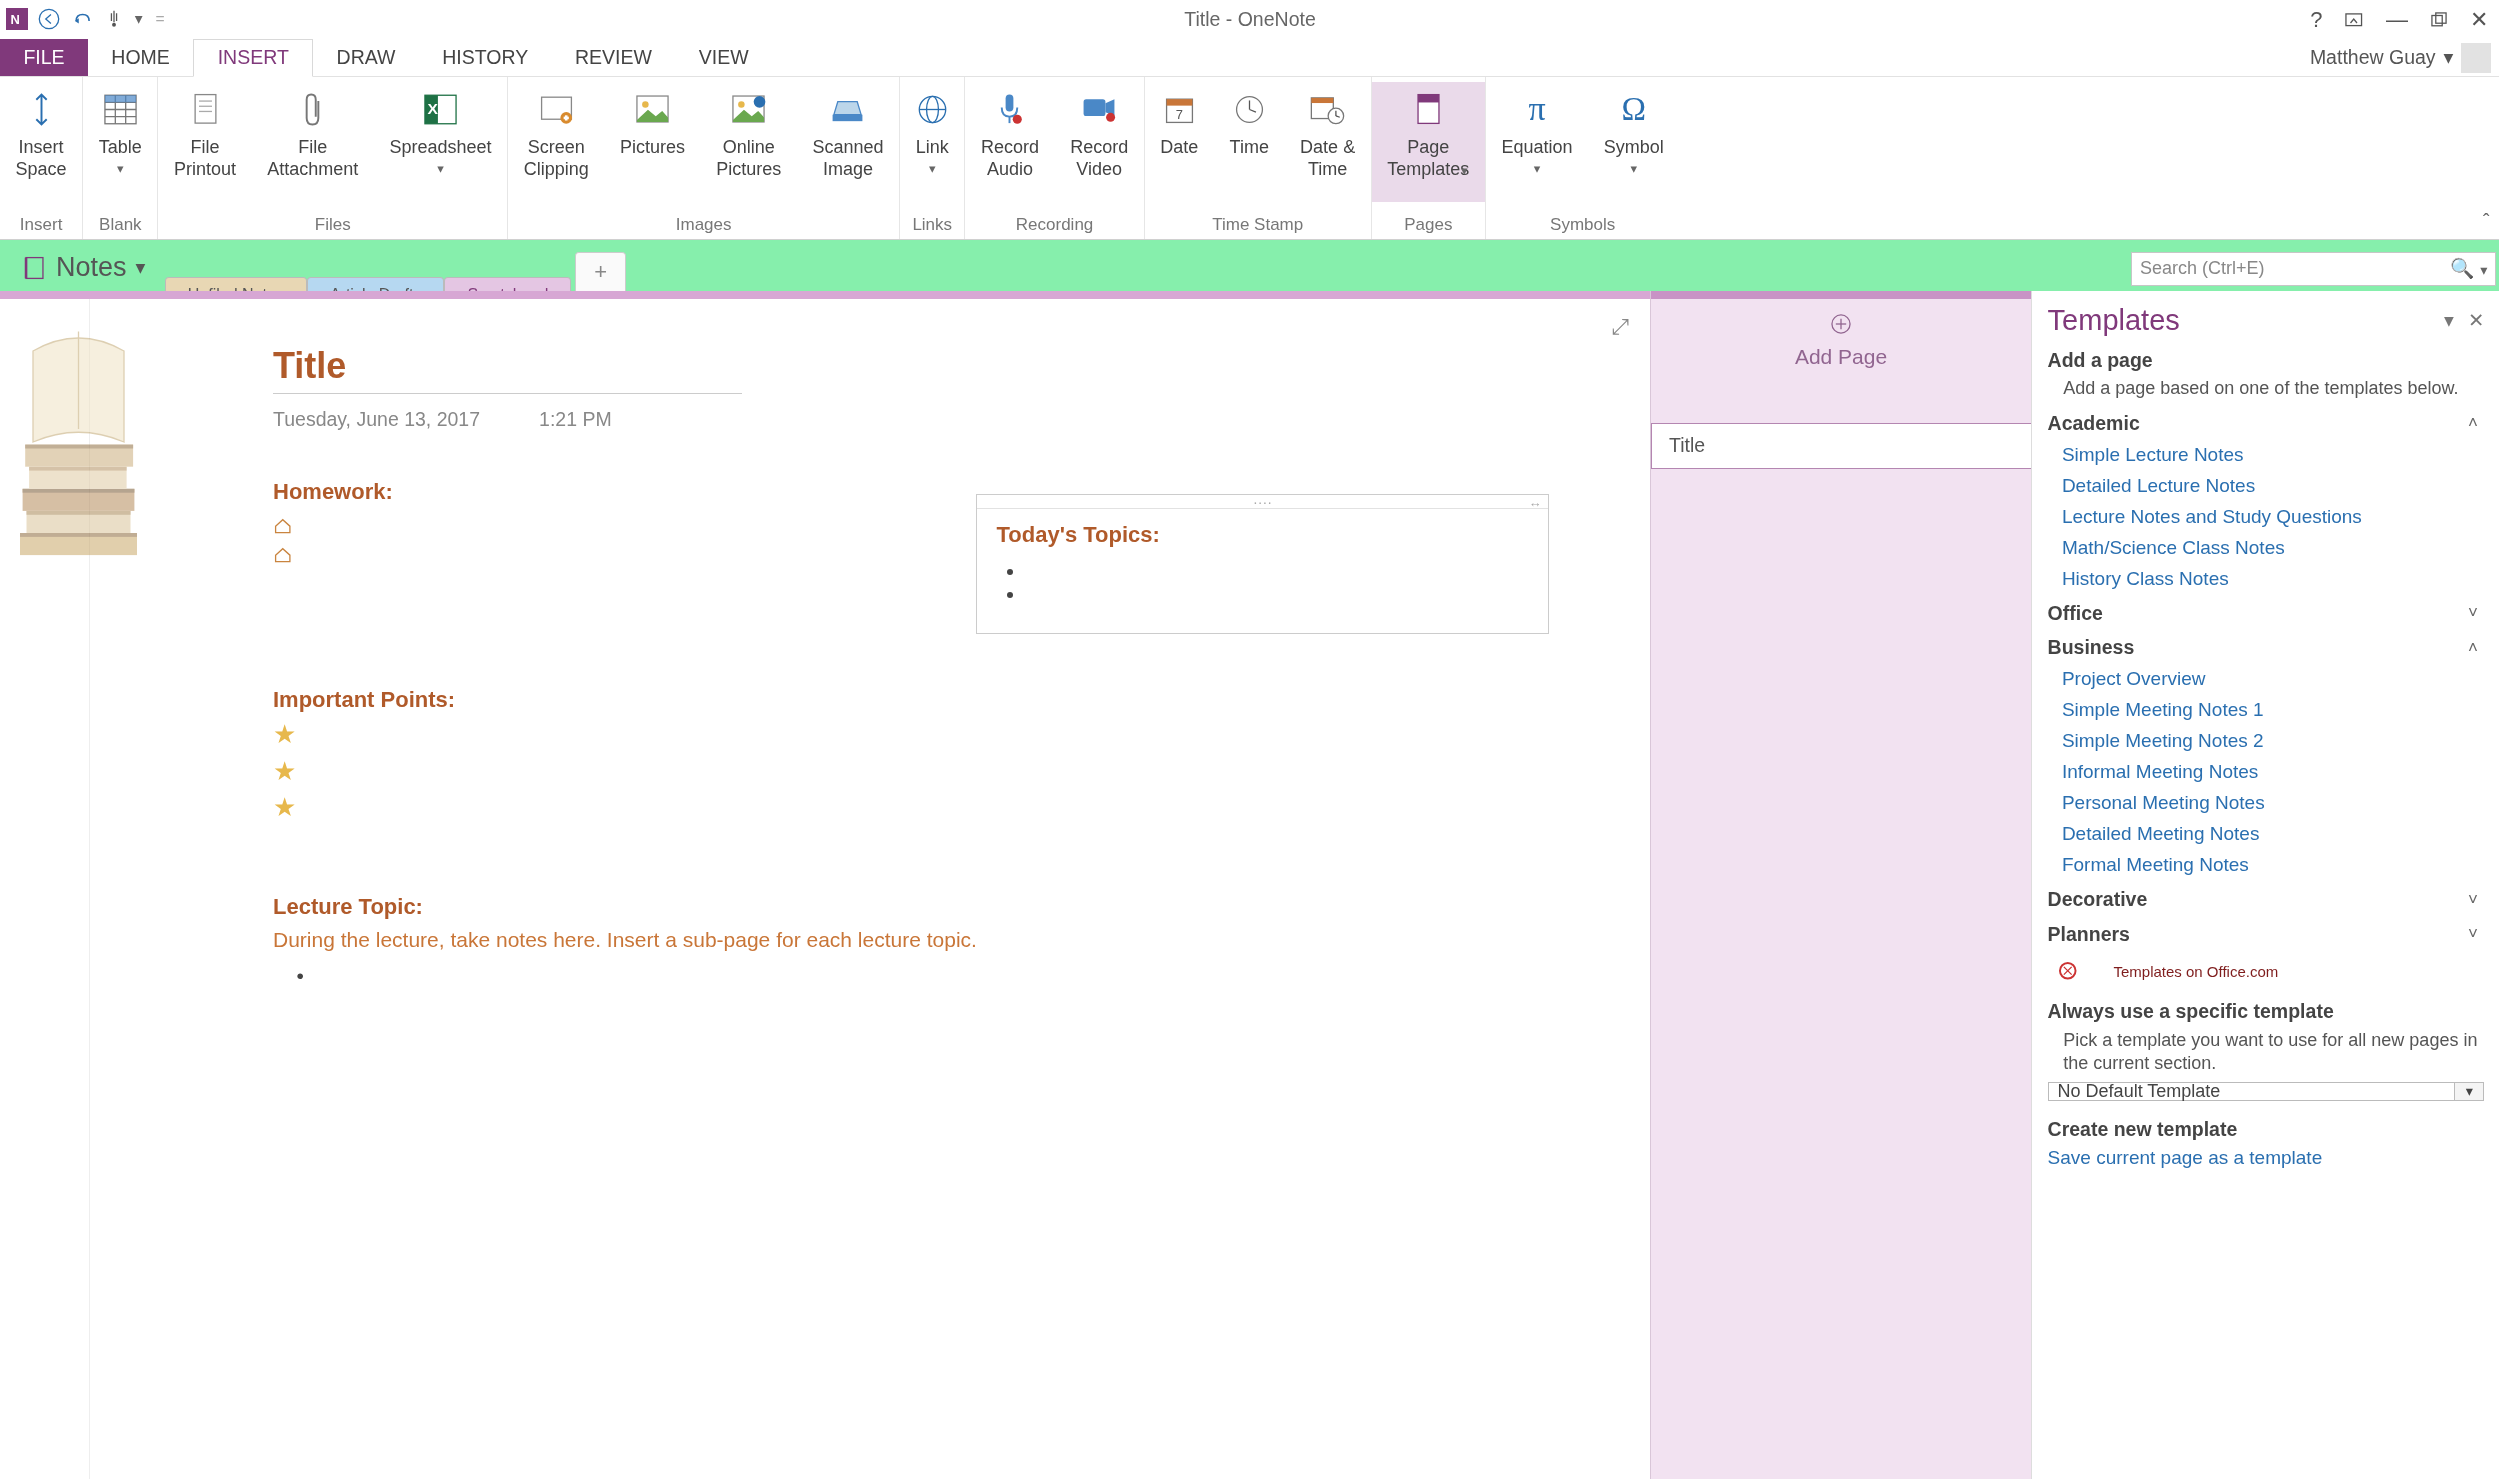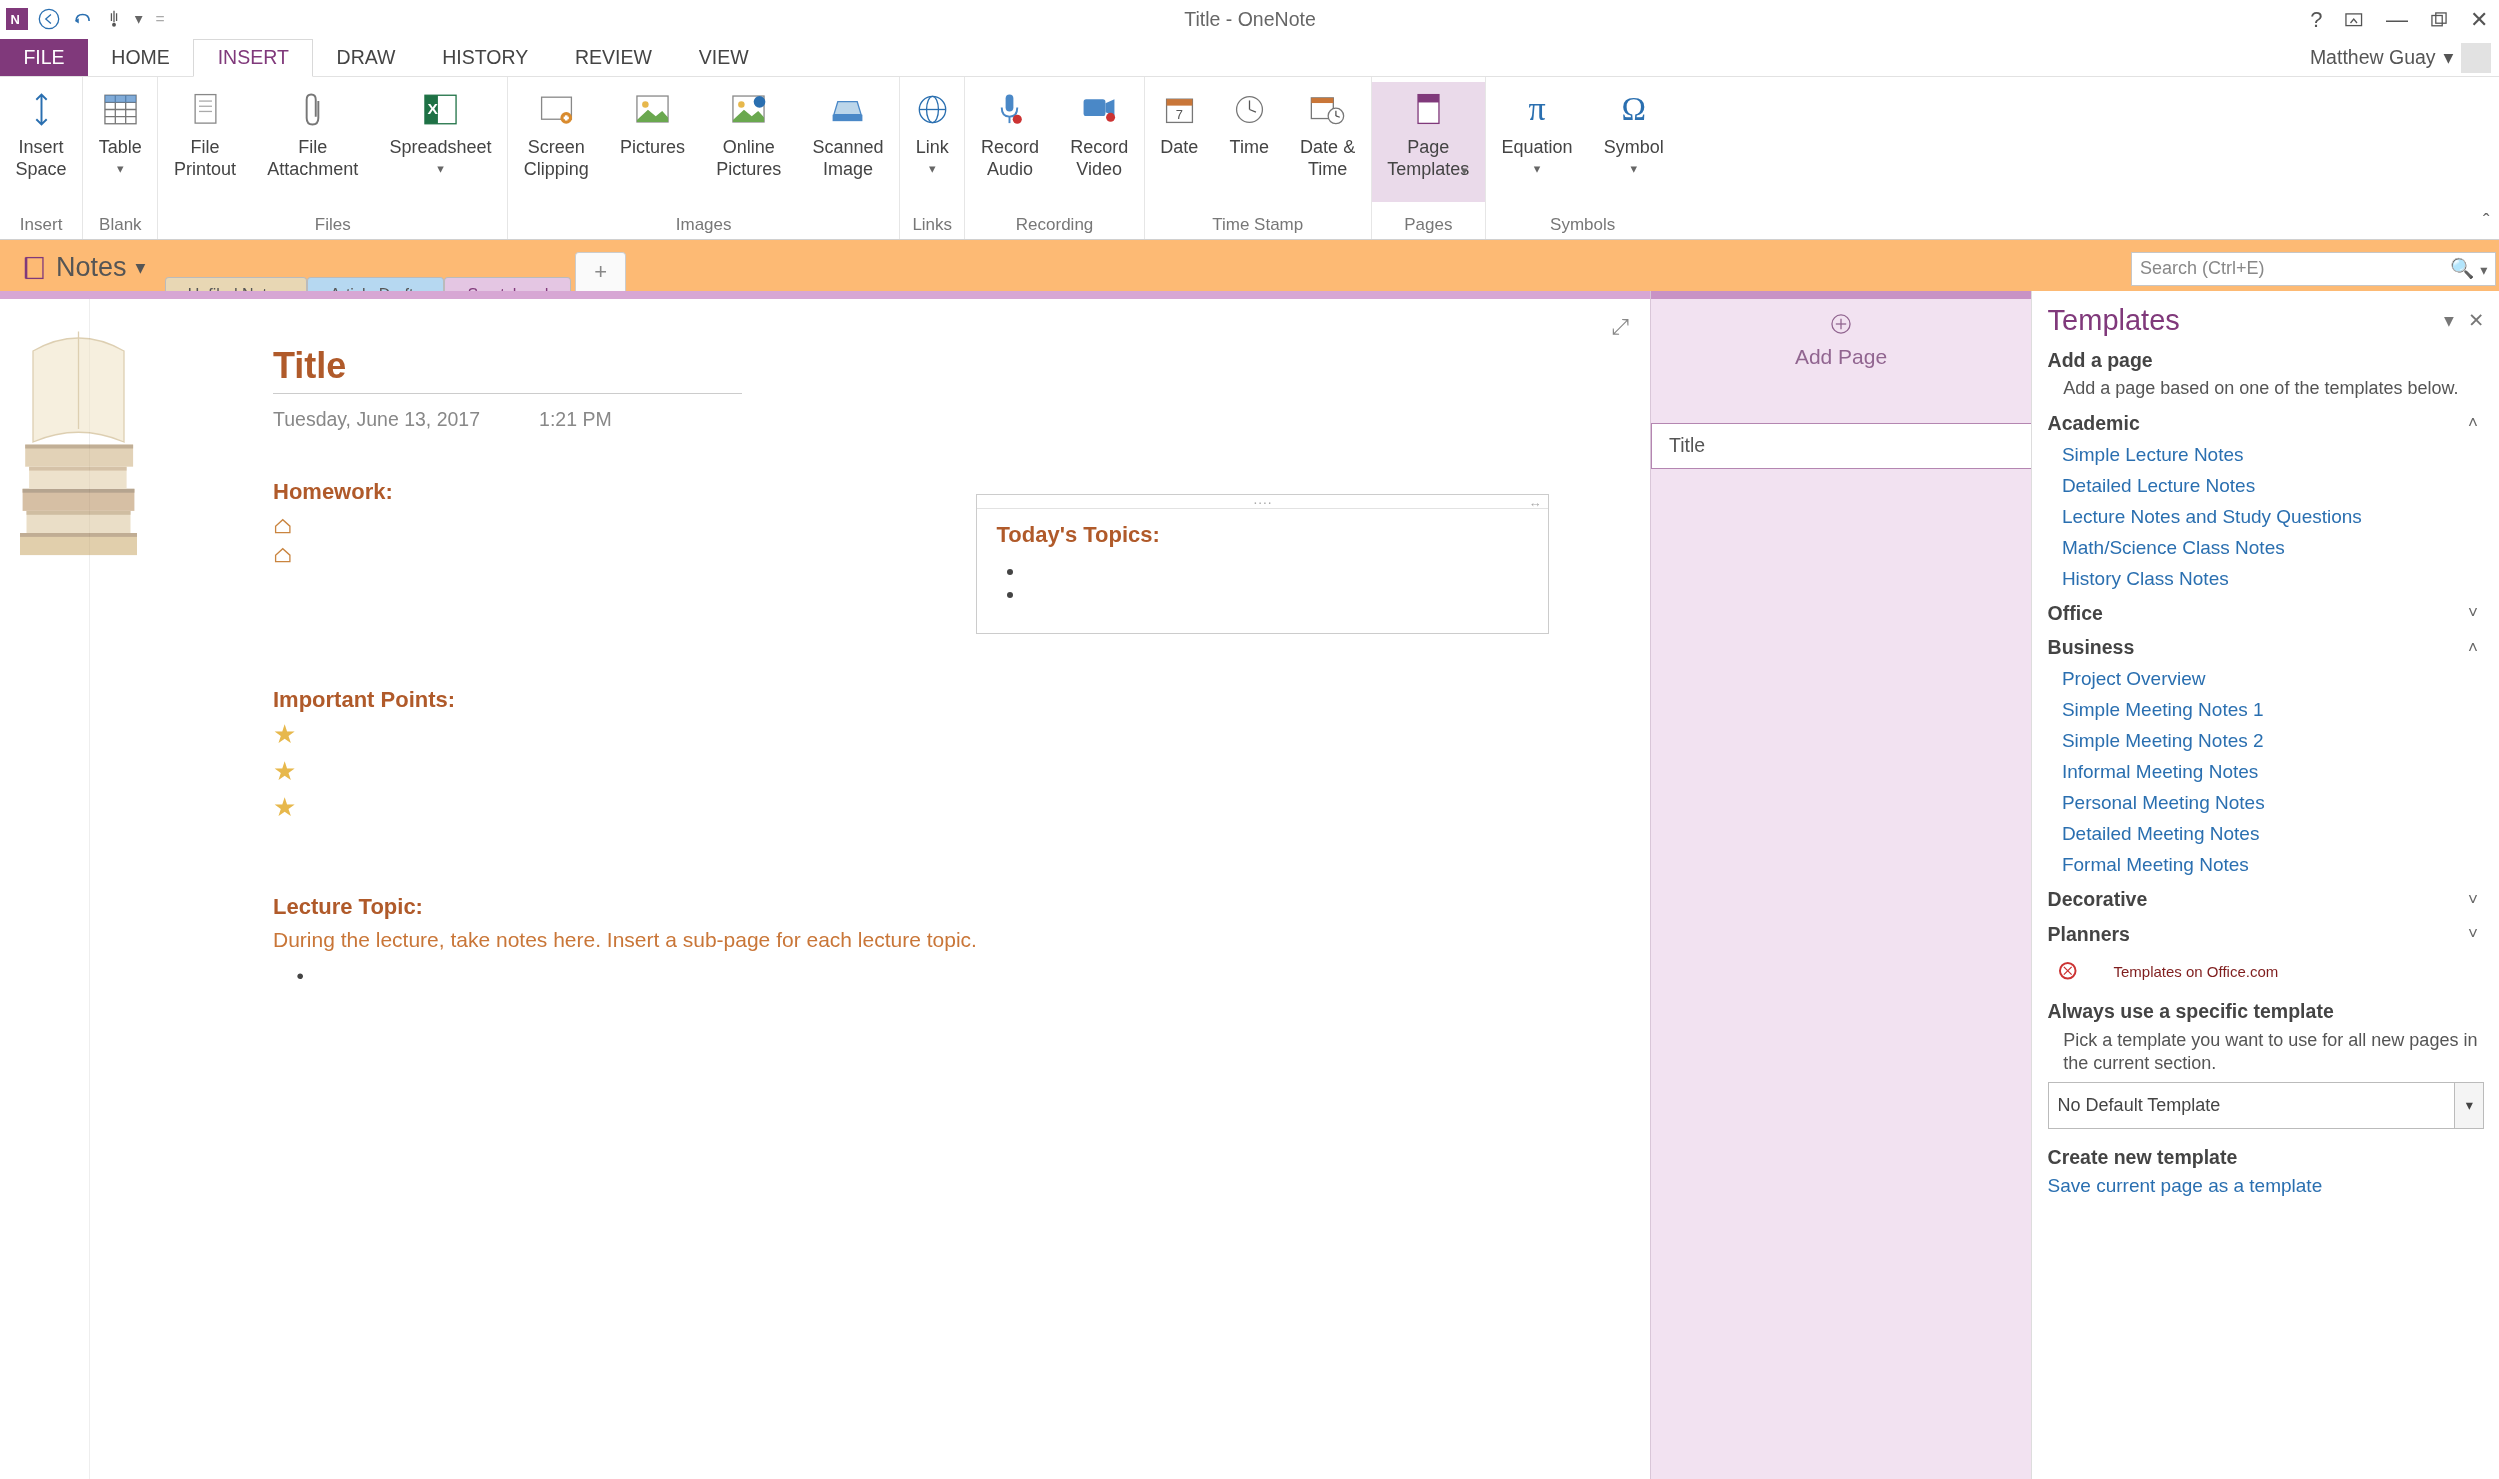--- a/index.html
+++ b/index.html
@@ -25,21 +25,21 @@
 .ribbon-body { height: 163px; display: flex; border-bottom: 0.7px solid #d0d0d0; background: #fff; position: relative; }
 .ribbon-group { display: flex; flex-direction: column; border-right: 0.7px solid #e6e6e6; }
 .ribbon-group-items { flex: 1; display: flex; align-items: flex-start; padding-top: 5.2px; }
 .ribbon-group-label { text-align: center; font-size: 17px; color: #777; padding-bottom: 3.9px; }
 .ribbon-btn { display: flex; flex-direction: column; align-items: center; padding: 3.9px 15.6px 0; font-size: 18px; color: #444; line-height: 22px; text-align: center; }
 .ribbon-btn .icon-slot { height: 46px; display: flex; align-items: center; justify-content: center; margin-bottom: 3.9px; }
 .ribbon-btn.highlight { background: #eadaea; }
 .collapse-caret { position: absolute; right: 10.4px; bottom: 6.5px; font-size: 19.5px; color: #666; }
 
 
-.section-row { height: 51px; display: flex; align-items: flex-end; background: #fdba74; position: relative; }
+.section-row { height: 51px; display: flex; align-items: flex-end; background: #86efac; position: relative; }
 .notebook-picker { display: flex; align-items: center; gap: 9px; padding: 0 19.5px 7.8px 22px; font-size: 27px; color: #555; }
 .section-tabs { display: flex; align-items: flex-end; gap: 0; }
 .section-tab { padding: 7.8px 22px 6.5px; font-size: 16px; color: #555; border-top-left-radius: 3.9px; border-top-right-radius: 3.9px; border: 0.7px solid #bbb; border-bottom: none; position: relative; top: 19px; text-align: right; }
 .section-tab.t1 { background: #e8d7b4; }
 .section-tab.t2 { background: #b6d8f1; }
 .section-tab.t3 { background: #e4c6e3; color: #80397b; }
 .section-add { padding: 6.5px 18px; font-size: 22px; color: #888; border: 0.7px solid #ccc; border-bottom: none; border-top-left-radius: 3.9px; border-top-right-radius: 3.9px; background: #fafafa; position: relative; top: 0.7px; margin-left: 3.9px; }
 .search-wrap { margin-left: auto; padding-right: 3.9px; padding-bottom: 5.2px;}
 .search-box { width: 365px; height: 34px; border: 0.7px solid #c6c6c6; background: #fff; display: flex; align-items: center; padding: 0 7.8px; font-size: 18px; color: #888; justify-content: space-between; }
 .search-box .mag { color: #80397b; font-size: 19.5px; }
@@ -90,21 +90,21 @@
 .tpanel-title { font-size: 29px; color: #80397b; font-weight: 400; }
 .tpanel-ctrl { display: flex; gap: 14.3px; color: #777; font-size: 19.5px; }
 .tpl-h { font-size: 19.5px; font-weight: 700; color: #444; margin-top: 11.7px; }
 .tpl-sub { font-size: 18px; color: #555; margin-top: 5.2px; padding-left: 15.6px; line-height: 23.4px; }
 .tpl-cat { display: flex; justify-content: space-between; align-items: center; font-size: 19.5px; font-weight: 700; color: #444; margin-top: 11.7px; padding-right: 6.5px;}
 .tpl-cat .chev { font-weight: 400; color: #666; font-size: 17px;}
 .tpl-link { font-size: 19px; color: #2a6fb0; margin-top: 9px; padding-left: 14.3px; display: block; }
 .office-link { display: flex; align-items: center; gap: 9px; margin-top: 15.6px; padding-left: 10.4px;}
 .office-link a{ color:#7f1d1d; font-size:15px;margin-left:27px;}
 .tpl-select { display: flex; margin-top: 6.5px; }
-.tpl-select .sel-body { flex:1; border: 0.7px solid #bbb; height: 47px; display: flex; align-items: center; padding: 0 9px; font-size: 18px; color: #444;}
+.tpl-select .sel-body { flex:1; border: 0.7px solid #bbb; height: 19px; display: flex; align-items: center; padding: 0 9px; font-size: 18px; color: #444;}
 .tpl-select .sel-btn { width: 29px; border: 0.7px solid #bbb; border-left: none; display:flex; align-items:center; justify-content:center; font-size:14.3px; color:#444; background:#f4f4f4;}
 
 
 svg { display: block; }
 </style>
 </head>
 <body>
 
 <div class="titlebar">
   <div class="titlebar-left">

